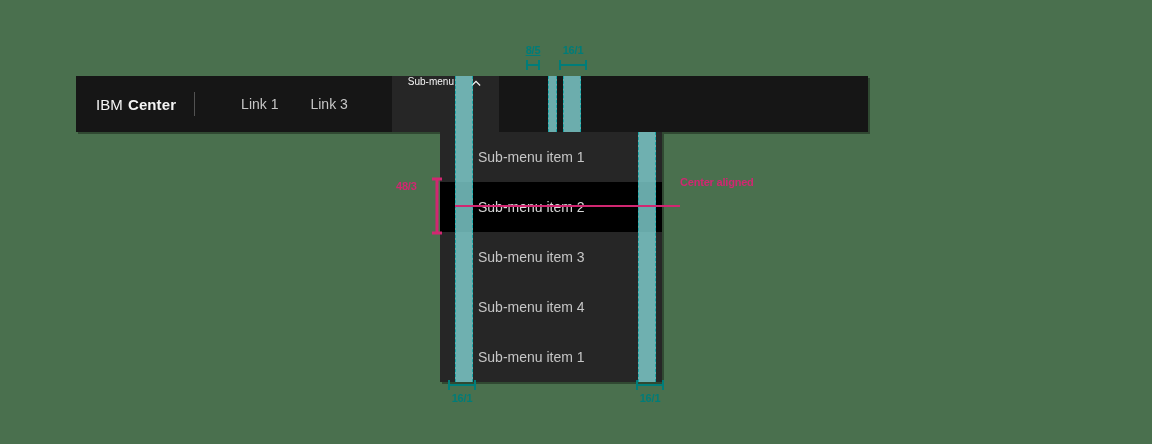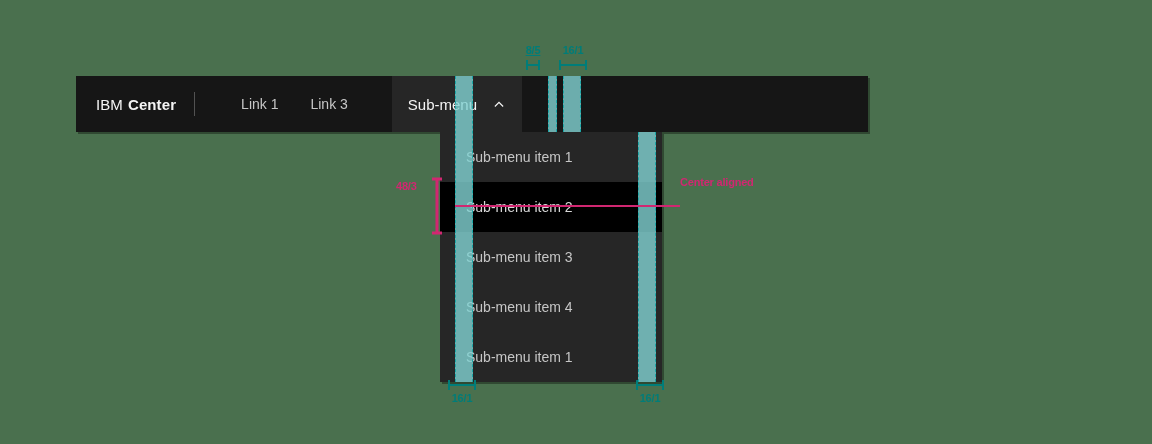--- a/index.html
+++ b/index.html
@@ -31,37 +31,37 @@
     background: #525252; margin: 0 2px;
   }
   .navlinks { display: flex; align-items: stretch; }
   .navlink {
     display: flex; align-items: center;
     padding: 12px 16px; color: #c6c6c6; font-size: 14px;
     white-space: nowrap;
   }
   .navlink.first { margin-left: 28px; }
   .submenu-trigger {
-    display: flex; align-items: center; gap: 15px;
-    padding: 0 16px; color: #f4f4f4; font-size: 15px;
+    display: flex; gap: 15px;
+    padding: 0 16px; color: #f4f4f4; font-size: 10px;
     background: #262626; white-space: nowrap;
     margin-left: 28px; position: relative;
   }
   .chev { width: 14px; height: 14px; display: block; }
 
   
   .dropdown {
     position: absolute; left: 440px; top: 132px;
     width: 222px; height: 250px;
     background: #262626;
     box-shadow: 2px 2px 0 0 rgba(0,0,0,0.35);
   }
   .menu-item {
     height: 50px; display: flex; align-items: center;
-    padding-left: 26px; color: #c6c6c6; font-size: 14px;
+    padding-left: 38px; color: #c6c6c6; font-size: 14px;
     white-space: nowrap;
   }
   .menu-item.hover { background: #000000; color: #d8d8d8; }
 
   
   .cyanbar {
     position: absolute;
     background: rgba(130,211,211,0.80);
     border-left: 1px dashed #1ba7a7;
     border-right: 1px dashed #1ba7a7;

